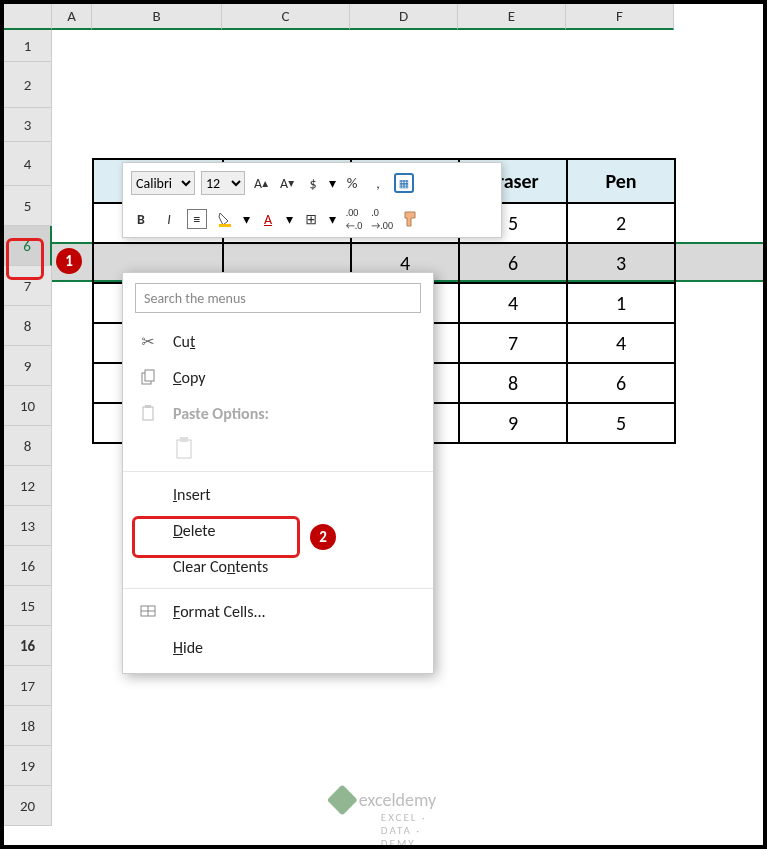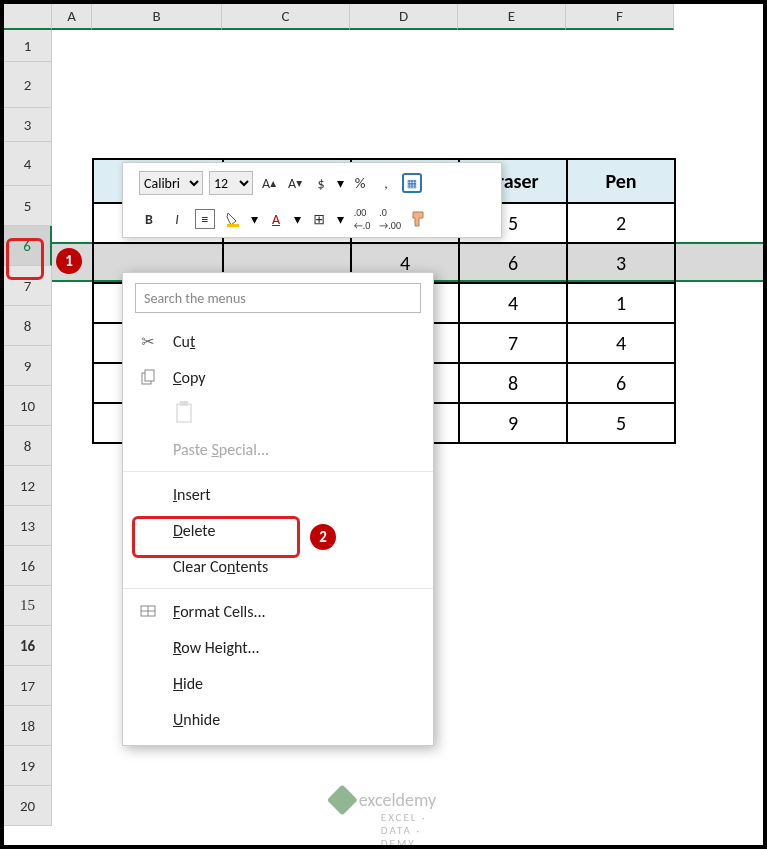--- a/index.html
+++ b/index.html
@@ -17,42 +17,42 @@
 .col-D { width: 108px; }
 .col-E { width: 108px; }
 .col-F { width: 108px; }
 
 
 .row-headers { position: absolute; top: 26px; left: 0; width: 48px; }
 .row-h { width: 48px; background: #e6e6e6; border-right: 1px solid #ccc; border-bottom: 1px solid #ccc; display: flex; align-items: center; justify-content: center; font-size: 15px; color: #333; }
 .row-h.sel { background: #d2d2d2; color: #0f7b3e; border-right: 2px solid #107c41; }
 .r1 { height: 32px; } .r2 { height: 46px; } .r3 { height: 34px; } .r4 { height: 44px; } .r5 { height: 40px; }
 .r6 { height: 40px; } .r7 { height: 40px; } .r8 { height: 40px; } .r9 { height: 40px; } .r10 { height: 40px; }
-.r11 { height: 40px; } .r12 { height: 40px; } .r13 { height: 40px; text-align: right; } .r14 { height: 40px; } .r15 { height: 40px; font-family: Liberation Serif, serif; }
+.r11 { height: 40px; } .r12 { height: 40px; } .r13 { height: 40px; text-align: right; } .r14 { height: 40px; } .r15 { height: 40px; }
 .r16 { height: 40px; font-weight: bold; } .r17 { height: 40px; } .r18 { height: 40px; } .r19 { height: 40px; } .r20 { height: 40px; }
 
 
 .title-banner { position: absolute; top: 36px; left: 88px; width: 580px; height: 40px; background: #e8f3e8; border-bottom: 3px double #5b8ab3; display: flex; align-items: center; justify-content: center; font-size: 22px; font-weight: bold; color: #2a2a2a; }
 
 
 .data-table { position: absolute; top: 154px; left: 88px; border-collapse: collapse; }
 .data-table th, .data-table td { border: 2px solid #000; text-align: center; font-size: 20px; }
 .data-table th { background: #dceef3; height: 44px; font-weight: bold; }
 .data-table td { height: 40px; }
 .cB { width: 130px; } .cC { width: 128px; } .cD { width: 108px; } .cE { width: 108px; } .cF { width: 108px; }
 
 
 .sel-row { position: absolute; top: 238px; left: 48px; right: 0; height: 40px; background: rgba(180,180,180,0.5); border-top: 2px solid #107c41; border-bottom: 2px solid #107c41; }
 
 
 .callout-box { position: absolute; border: 3px solid #e02020; border-radius: 6px; }
 .callout-num { position: absolute; width: 26px; height: 26px; background: #c00000; border-radius: 50%; color: #fff; display: flex; align-items: center; justify-content: center; font-weight: bold; font-size: 15px; }
 
 
-.mini-tb { position: absolute; top: 158px; left: 118px; width: 380px; height: 76px; background: #fff; border: 1px solid #ccc; box-shadow: 2px 2px 8px rgba(0,0,0,0.2); padding: 4px 16px; font-size: 14px; }
+.mini-tb { position: absolute; top: 158px; left: 118px; width: 380px; height: 76px; background: #fff; border: 1px solid #ccc; box-shadow: 2px 2px 8px rgba(0,0,0,0.2); padding: 4px 8px; font-size: 14px; }
 .mini-tb .row1 { display: flex; align-items: center; gap: 6px; height: 32px; }
 .mini-tb .row2 { display: flex; align-items: center; gap: 8px; height: 32px; margin-top: 4px; }
 .mini-tb select { font-size: 14px; border: 1px solid #bbb; height: 24px; }
 .mini-tb .fn { width: 64px; } .mini-tb .fs { width: 44px; }
 .tb-ico { width: 20px; height: 20px; display: flex; align-items: center; justify-content: center; color: #333; }
 .pct { font-size: 15px; }
 
 
 .ctx { position: absolute; top: 268px; left: 118px; width: 312px; background: #fff; border: 1px solid #ccc; box-shadow: 3px 3px 12px rgba(0,0,0,0.3); font-size: 16px; padding-bottom: 8px; }
 .ctx-search { margin: 10px 12px; border: 1px solid #bbb; height: 30px; padding: 0 8px; display: flex; align-items: center; color: #888; font-size: 14px; text-align: center; }
@@ -214,32 +214,37 @@
     <div class="ctx-item">
       <span class="ico">
           <svg width="16" height="16">
             <rect x="2" y="4" width="9" height="11" fill="none" stroke="#888"></rect>
             <rect x="5" y="1" width="9" height="11" fill="#fff" stroke="#888"></rect>
           </svg>
         </span>
       <span class="lbl"><u>C</u>opy</span>
     </div>
     <div class="ctx-item disabled">
+      <span class="ico">
+          <svg width="16" height="16">
+            <rect x="3" y="2" width="10" height="13" fill="none" stroke="#bbb"></rect>
+            <rect x="5" y="0" width="6" height="3" fill="#ccc"></rect>
+          </svg>
+        </span>
+      <span class="lbl" style="font-weight:bold;">Paste Options:</span>
+    </div>
+    <div class="ctx-item disabled">
       <span class="ico"></span>
       <span class="ico">
           <svg width="22" height="26">
             <rect x="4" y="4" width="14" height="18" fill="none" stroke="#ccc"></rect>
             <rect x="7" y="1" width="8" height="5" fill="#ddd"></rect>
           </svg>
         </span>
     </div>
-    <div class="ctx-item disabled">
-      <span class="ico"></span>
-      <span class="lbl">Paste <u>S</u>pecial...</span>
-    </div>
     <div class="ctx-sep"></div>
     <div class="ctx-item">
       <span class="ico"></span>
       <span class="lbl"><u>I</u>nsert</span>
     </div>
     <div class="ctx-item">
       <span class="ico"></span>
       <span class="lbl"><u>D</u>elete</span>
     </div>
     <div class="ctx-item">
@@ -252,29 +257,21 @@
           <svg width="16" height="16">
             <rect x="1" y="3" width="14" height="10" fill="none" stroke="#888"></rect>
             <line x1="1" y1="8" x2="15" y2="8" stroke="#888"></line>
             <line x1="8" y1="3" x2="8" y2="13" stroke="#888"></line>
           </svg>
         </span>
       <span class="lbl"><u>F</u>ormat Cells...</span>
     </div>
     <div class="ctx-item">
       <span class="ico"></span>
-      <span class="lbl"><u>R</u>ow Height...</span>
-    </div>
-    <div class="ctx-item">
-      <span class="ico"></span>
       <span class="lbl"><u>H</u>ide</span>
-    </div>
-    <div class="ctx-item">
-      <span class="ico"></span>
-      <span class="lbl"><u>U</u>nhide</span>
     </div>
   </div>
 
   <div class="callout-box" style="top:512px;left:128px;width:168px;height:42px;"></div>
   <div class="callout-num" style="top:520px;left:306px;">2</div>
 
   <div class="watermark">
     <div class="wm-ico"></div>
     <span>exceldemy</span>
     <div class="sub">EXCEL · DATA · DEMY</div>

